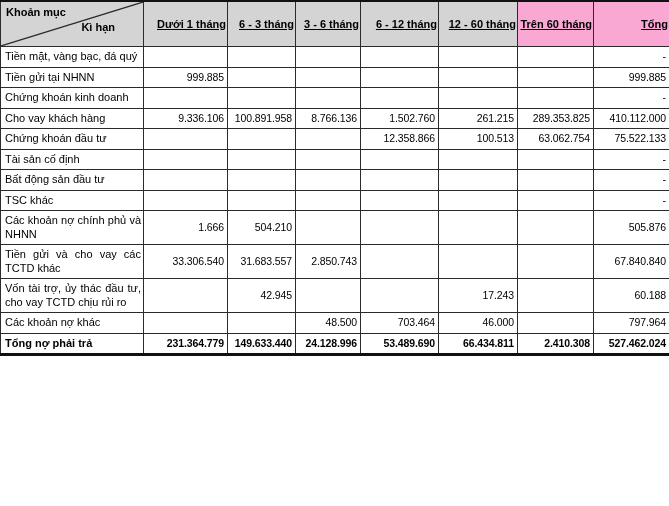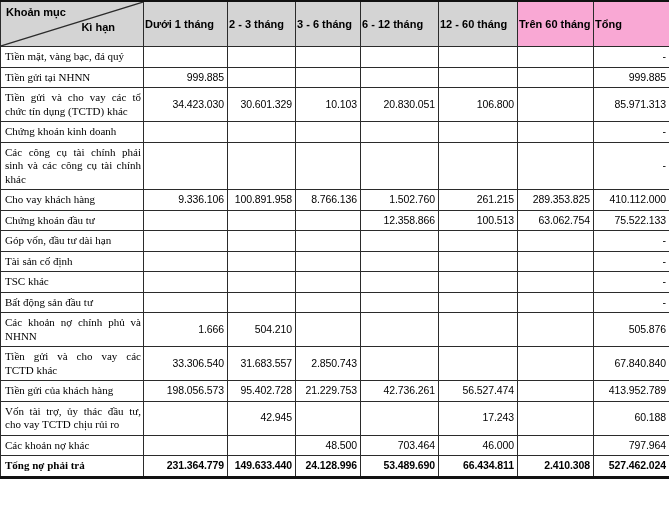--- a/index.html
+++ b/index.html
@@ -28,26 +28,27 @@
   }
   
   table.maturity {
     border-top: 2px solid #111111;
     border-bottom: 3px solid #111111;
   }
   thead th {
     height: 40px;
     font-weight: bold;
     font-size: 11px;
-    text-align: left;
+    text-align: right;
     background: #d4d4d4;
     border-bottom: 2px solid #111111;
     padding: 2px 1px;
     white-space: nowrap;
     line-height: 13px;
+    text-decoration: underline;
   }
   thead th.white {
     background: #f9a8d4;
   }
   thead th.wrap {
     white-space: normal;
   }
   thead th.corner {
     position: relative;
     padding: 0;
@@ -69,21 +70,20 @@
     bottom: 12px; right: 28px;
     font-weight: bold;
     font-size: 11px;
     margin-left: 40px;
   }
   tbody td.label {
     font-size: 11px;
     line-height: 13.5px;
     text-align: justify;
     padding: 3px 2px 3px 4px;
-    font-family: Liberation Serif, serif;
   }
   tbody td.num {
     font-size: 10.5px;
     text-align: right;
     padding: 3px 3px 3px 1px;
     white-space: nowrap;
     letter-spacing: -0.1px;
     line-height: 13.5px;
   }
   tbody tr.total-row td {
@@ -111,21 +111,21 @@
     <thead>
       <tr id="header-row">
         <th class="corner">
           <svg class="corner-diagonal" viewBox="0 0 100 100" preserveAspectRatio="none">
             <line x1="0" y1="100" x2="100" y2="0" stroke="#2b2b2b" stroke-width="1.2" vector-effect="non-scaling-stroke"></line>
           </svg>
           <span class="corner-top">Khoản mục</span>
           <span class="corner-bottom">Kì hạn</span>
         </th>
       <th>Dưới 1 tháng</th>
-          <th>2 - 3 tháng</th>
+          <th>6 - 3 tháng</th>
           <th>3 - 6 tháng</th>
           <th>6 - 12 tháng</th>
           <th class="wrap">12 - 60 tháng</th>
           <th class="white wrap">Trên 60 tháng</th>
           <th class="white">Tổng</th>
         </tr>
     </thead>
     <tbody id="table-body">
         <tr>
           <td class="label">Tiền mặt, vàng bạc, đá quý</td>
@@ -141,41 +141,21 @@
           <td class="label">Tiền gửi tại NHNN</td>
           <td class="num">999.885</td>
           <td class="num"></td>
           <td class="num"></td>
           <td class="num"></td>
           <td class="num"></td>
           <td class="num"></td>
           <td class="num">999.885</td>
         </tr>
         <tr>
-          <td class="label">Tiền gửi và cho vay các tổ chức tín dụng (TCTD) khác</td>
-          <td class="num">34.423.030</td>
-          <td class="num">30.601.329</td>
-          <td class="num">10.103</td>
-          <td class="num">20.830.051</td>
-          <td class="num">106.800</td>
-          <td class="num"></td>
-          <td class="num">85.971.313</td>
-        </tr>
-        <tr>
           <td class="label">Chứng khoán kinh doanh</td>
-          <td class="num"></td>
-          <td class="num"></td>
-          <td class="num"></td>
-          <td class="num"></td>
-          <td class="num"></td>
-          <td class="num"></td>
-          <td class="num">-</td>
-        </tr>
-        <tr>
-          <td class="label">Các công cụ tài chính phái sinh và các công cụ tài chính khác</td>
           <td class="num"></td>
           <td class="num"></td>
           <td class="num"></td>
           <td class="num"></td>
           <td class="num"></td>
           <td class="num"></td>
           <td class="num">-</td>
         </tr>
         <tr>
           <td class="label">Cho vay khách hàng</td>
@@ -191,51 +171,41 @@
           <td class="label">Chứng khoán đầu tư</td>
           <td class="num"></td>
           <td class="num"></td>
           <td class="num"></td>
           <td class="num">12.358.866</td>
           <td class="num">100.513</td>
           <td class="num">63.062.754</td>
           <td class="num">75.522.133</td>
         </tr>
         <tr>
-          <td class="label">Góp vốn, đầu tư dài hạn</td>
-          <td class="num"></td>
-          <td class="num"></td>
-          <td class="num"></td>
-          <td class="num"></td>
-          <td class="num"></td>
-          <td class="num"></td>
-          <td class="num">-</td>
-        </tr>
-        <tr>
           <td class="label">Tài sản cố định</td>
           <td class="num"></td>
           <td class="num"></td>
           <td class="num"></td>
           <td class="num"></td>
           <td class="num"></td>
           <td class="num"></td>
           <td class="num">-</td>
         </tr>
         <tr>
+          <td class="label">Bất động sản đầu tư</td>
+          <td class="num"></td>
+          <td class="num"></td>
+          <td class="num"></td>
+          <td class="num"></td>
+          <td class="num"></td>
+          <td class="num"></td>
+          <td class="num">-</td>
+        </tr>
+        <tr>
           <td class="label">TSC khác</td>
-          <td class="num"></td>
-          <td class="num"></td>
-          <td class="num"></td>
-          <td class="num"></td>
-          <td class="num"></td>
-          <td class="num"></td>
-          <td class="num">-</td>
-        </tr>
-        <tr>
-          <td class="label">Bất động sản đầu tư</td>
           <td class="num"></td>
           <td class="num"></td>
           <td class="num"></td>
           <td class="num"></td>
           <td class="num"></td>
           <td class="num"></td>
           <td class="num">-</td>
         </tr>
         <tr>
           <td class="label">Các khoản nợ chính phủ và NHNN</td>
@@ -249,30 +219,20 @@
         </tr>
         <tr>
           <td class="label">Tiền gửi và cho vay các TCTD khác</td>
           <td class="num">33.306.540</td>
           <td class="num">31.683.557</td>
           <td class="num">2.850.743</td>
           <td class="num"></td>
           <td class="num"></td>
           <td class="num"></td>
           <td class="num">67.840.840</td>
-        </tr>
-        <tr>
-          <td class="label">Tiền gửi của khách hàng</td>
-          <td class="num">198.056.573</td>
-          <td class="num">95.402.728</td>
-          <td class="num">21.229.753</td>
-          <td class="num">42.736.261</td>
-          <td class="num">56.527.474</td>
-          <td class="num"></td>
-          <td class="num">413.952.789</td>
         </tr>
         <tr>
           <td class="label">Vốn tài trợ, ủy thác đầu tư, cho vay TCTD chịu rủi ro</td>
           <td class="num"></td>
           <td class="num">42.945</td>
           <td class="num"></td>
           <td class="num"></td>
           <td class="num">17.243</td>
           <td class="num"></td>
           <td class="num">60.188</td>

